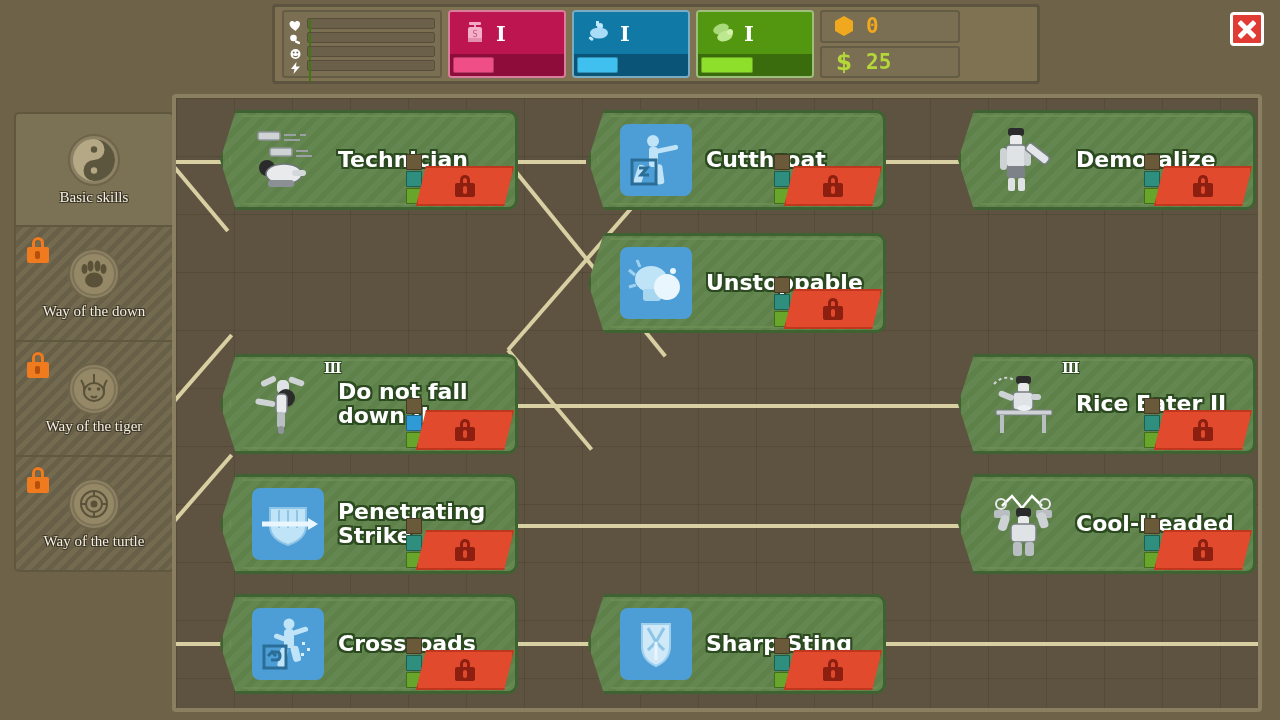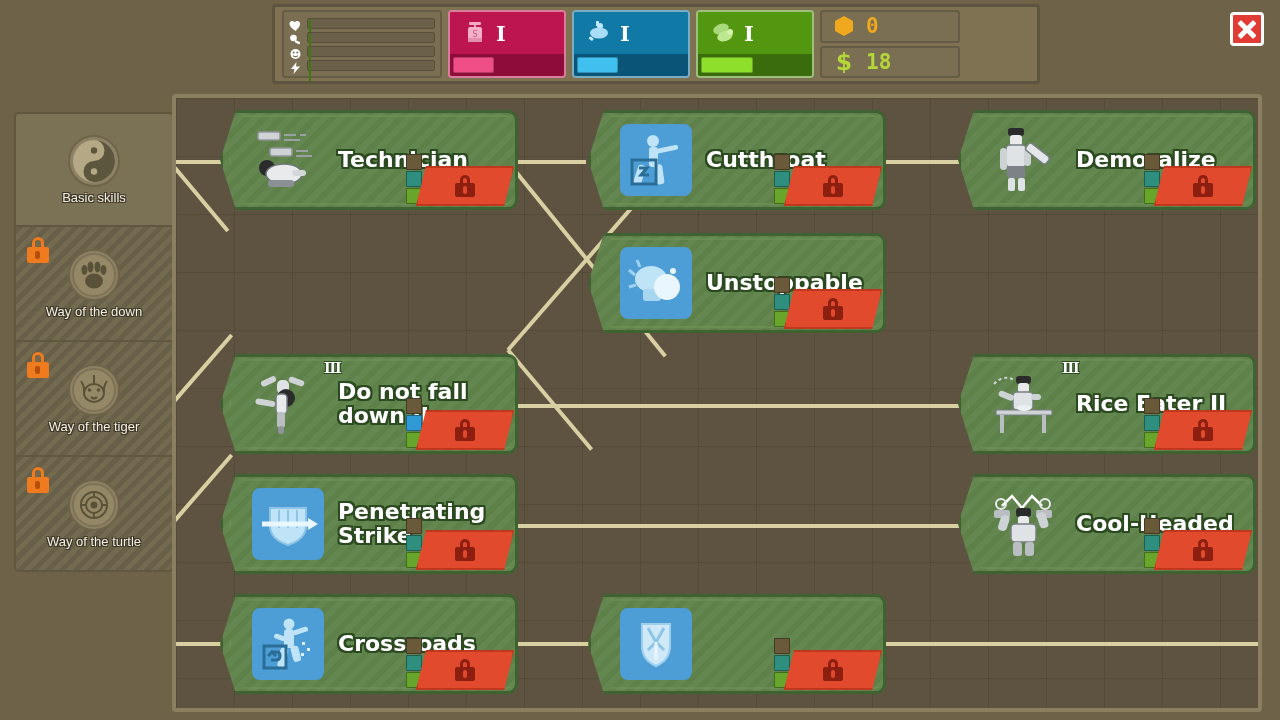--- a/index.html
+++ b/index.html
@@ -90,23 +90,23 @@
     display:flex; flex-direction:column; align-items:center; justify-content:center; gap:4px;
   }
   .side-item:first-child{ border-top:2px solid #60573f; border-radius:5px 5px 0 0; }
   .side-item:last-child{ border-radius:0 0 5px 5px; }
   .side-item.locked{
     background:
       repeating-linear-gradient(135deg, rgba(0,0,0,.10) 0 5px, rgba(0,0,0,0) 5px 10px),
       #746a50;
   }
   .side-label{
-    color:#f3efe2; font-size:13px; text-align:center; line-height:1.05;
+    color:#f3efe2; font-size:15px; text-align:center; line-height:1.05;
     text-shadow:1px 1px 0 #3a3425, -1px 1px 0 #3a3425, 1px -1px 0 #3a3425, -1px -1px 0 #3a3425;
-    font-family:Liberation Sans, sans-serif; padding:0 4px;
+    font-family:Liberation Serif, serif; padding:0 4px;
   }
   .side-emblem{
     width:52px; height:52px; border-radius:50%;
     background:#8c8164; border:2px solid #726party;
     border:2px solid #6e6449;
     display:flex; align-items:center; justify-content:center; position:relative;
   }
   .padlock{
     position:absolute; left:10px; top:10px; width:24px; height:26px;
   }
@@ -303,21 +303,21 @@
           </svg>
       </span>
       <span class="money-val" style="color:#f0a81e">0</span>
     </div>
     <div class="money-box">
       <span class="coin-ico">
         <svg width="24" height="24" viewBox="0 0 24 24">
             <text x="12" y="20" font-size="23" font-weight="bold" fill="#b4d73a" text-anchor="middle" font-family="DejaVu Sans">$</text>
           </svg>
       </span>
-      <span class="money-val" style="color:#b4d73a">18</span>
+      <span class="money-val" style="color:#b4d73a">25</span>
     </div>
   </div>
 
 </div>
 
 <div id="close-btn">
   <span class="x1"></span>
   <span class="x2"></span>
 </div>
 
@@ -708,20 +708,21 @@
       <div class="inner"></div>
     <div class="ico-blue">
       <svg width="60" height="60" viewBox="0 0 60 60">
         <path d="M16 10h28v22q0 14-14 20-14-6-14-20z" fill="#cfe9f8" stroke="#9ed0ee" stroke-width="2"></path>
         <path d="M22 14l8 14-8 8" fill="none" stroke="#8ec5e6" stroke-width="3"></path>
         <path d="M38 14l-8 14 8 8" fill="none" stroke="#8ec5e6" stroke-width="3"></path>
         <path d="M30 28v18" stroke="#eaf6fd" stroke-width="3"></path>
       </svg>
     </div>
     <div class="rank"></div>
+    <div class="title">Sharp Sting</div>
     <div class="chips">
       <span class="chip" style="background:#6b5a3a"></span>
       <span class="chip" style="background:#2f8f7e"></span>
       <span class="chip" style="background:#67a62a"></span>
     </div>
     <div class="lockban">
       <span class="padlock2">
           <span class="shk"></span>
           <span class="bdy"></span>
           <span class="kh"></span>

